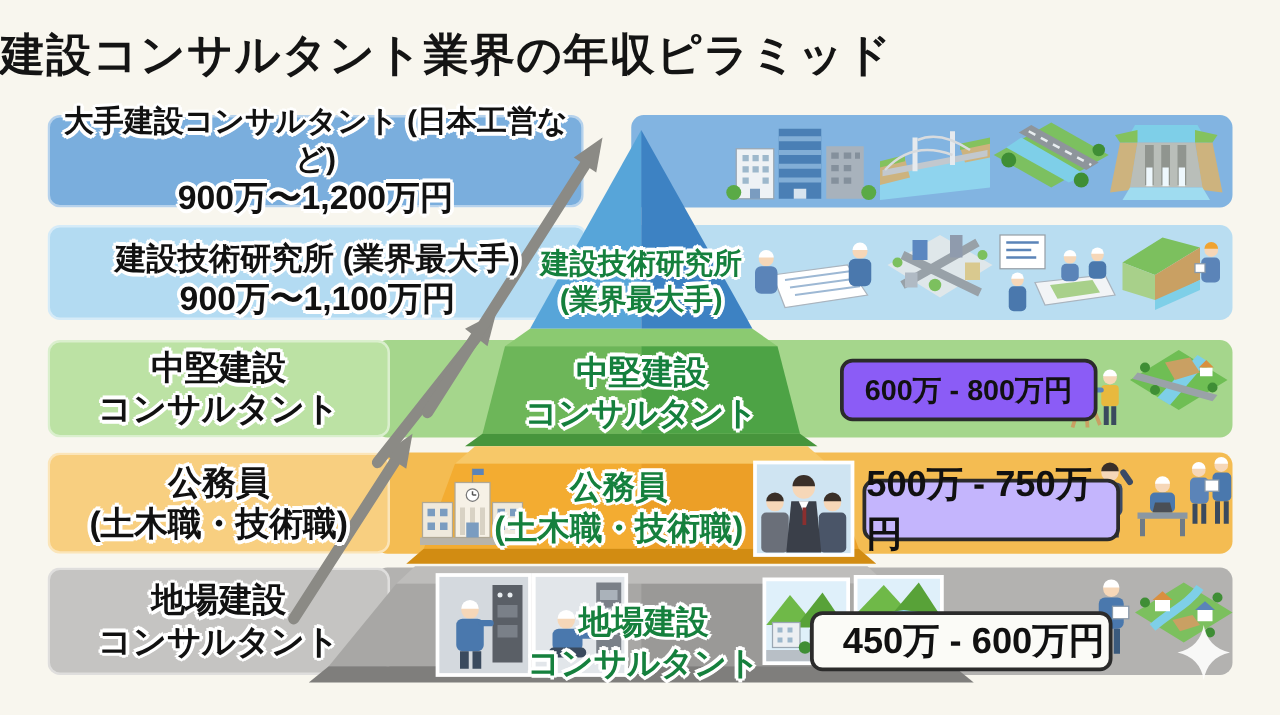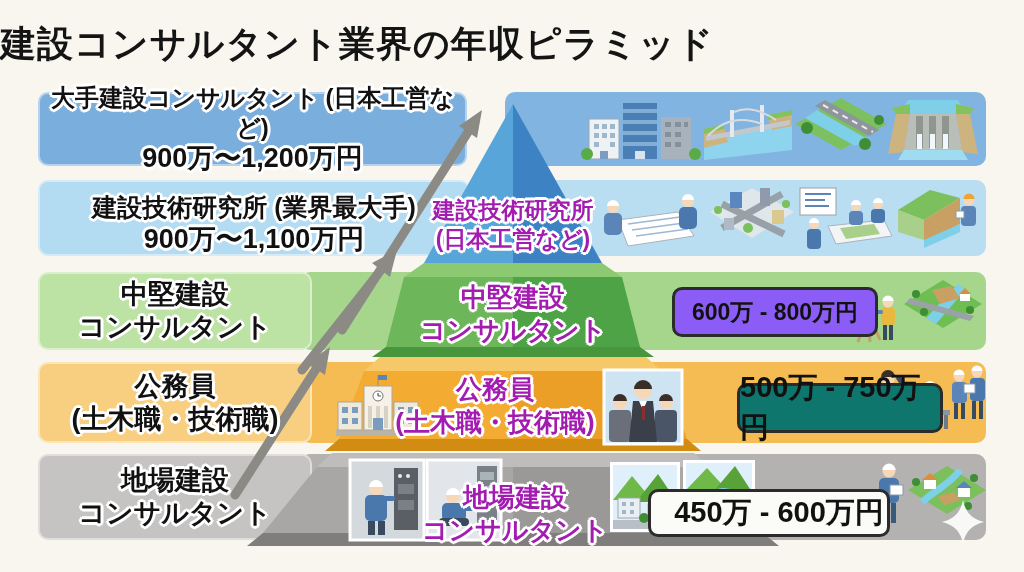--- a/index.html
+++ b/index.html
@@ -19,21 +19,21 @@
   .ol{
     text-shadow:
       -2px -2px 0 #fff, 0 -2px 0 #fff, 2px -2px 0 #fff,
       -2px 0 0 #fff, 2px 0 0 #fff,
       -2px 2px 0 #fff, 0 2px 0 #fff, 2px 2px 0 #fff,
       -3px 0 0 #fff, 3px 0 0 #fff, 0 3px 0 #fff, 0 -3px 0 #fff;
     align-items: center;
   }
   .pyr-label{
     position:absolute;display:flex;flex-direction:column;align-items:center;justify-content:center;
-    text-align:center;font-weight:bold;color:#a21caf;line-height:1.25;z-index:6;
+    text-align:center;font-weight:bold;color:#15803d;line-height:1.25;z-index:6;
   }
   .badge{
     position:absolute;display:flex;align-items:center;justify-content:center;
     border:3px solid #2b2b2b;border-radius:10px;font-weight:bold;color:#111;
     z-index:7;letter-spacing:0;
   }
   .title{
     position:absolute;left:0;right:0;top:20px;text-align:left;
     font-size:36px;font-weight:900;color:#141414;letter-spacing:1px;z-index:6;
   }
@@ -411,35 +411,35 @@
     <div>(土木職・技術職)</div>
   </div>
 
   <div class="row-label ol" style="left:38px;top:454px;width:274px;height:86px;font-size:27px;">
     <div>地場建設</div>
     <div>コンサルタント</div>
   </div>
 
   <div class="pyr-label ol" style="left:413px;top:196px;width:200px;font-size:23px;">
     <div>建設技術研究所</div>
-    <div>(日本工営など)</div>
+    <div>(業界最大手)</div>
   </div>
 
   <div class="pyr-label ol" style="left:403px;top:281px;width:220px;font-size:26px;">
     <div>中堅建設</div>
     <div>コンサルタント</div>
   </div>
 
   <div class="pyr-label ol" style="left:375px;top:373px;width:240px;font-size:26px;">
     <div>公務員</div>
     <div>(土木職・技術職)</div>
   </div>
 
   <div class="pyr-label ol" style="left:400px;top:481px;width:230px;font-size:26px;">
     <div>地場建設</div>
     <div>コンサルタント</div>
   </div>
 
   <div class="badge" style="left:672px;top:287px;width:200px;height:44px;background:#8b5cf6;font-size:23px;">600万 - 800万円</div>
-  <div class="badge" style="left:690px;top:383px;width:200px;height:44px;background:#0f766e;font-size:29px;margin-left:47px;">500万 - 750万円</div>
+  <div class="badge" style="left:690px;top:383px;width:200px;height:44px;background:#c4b5fd;font-size:29px;">500万 - 750万円</div>
   <div class="badge" style="left:648px;top:489px;width:216px;height:42px;background:#fbfbf7;font-size:29px;padding-left:20px;">450万 - 600万円</div>
 
 </div>
 
 </body></html>

